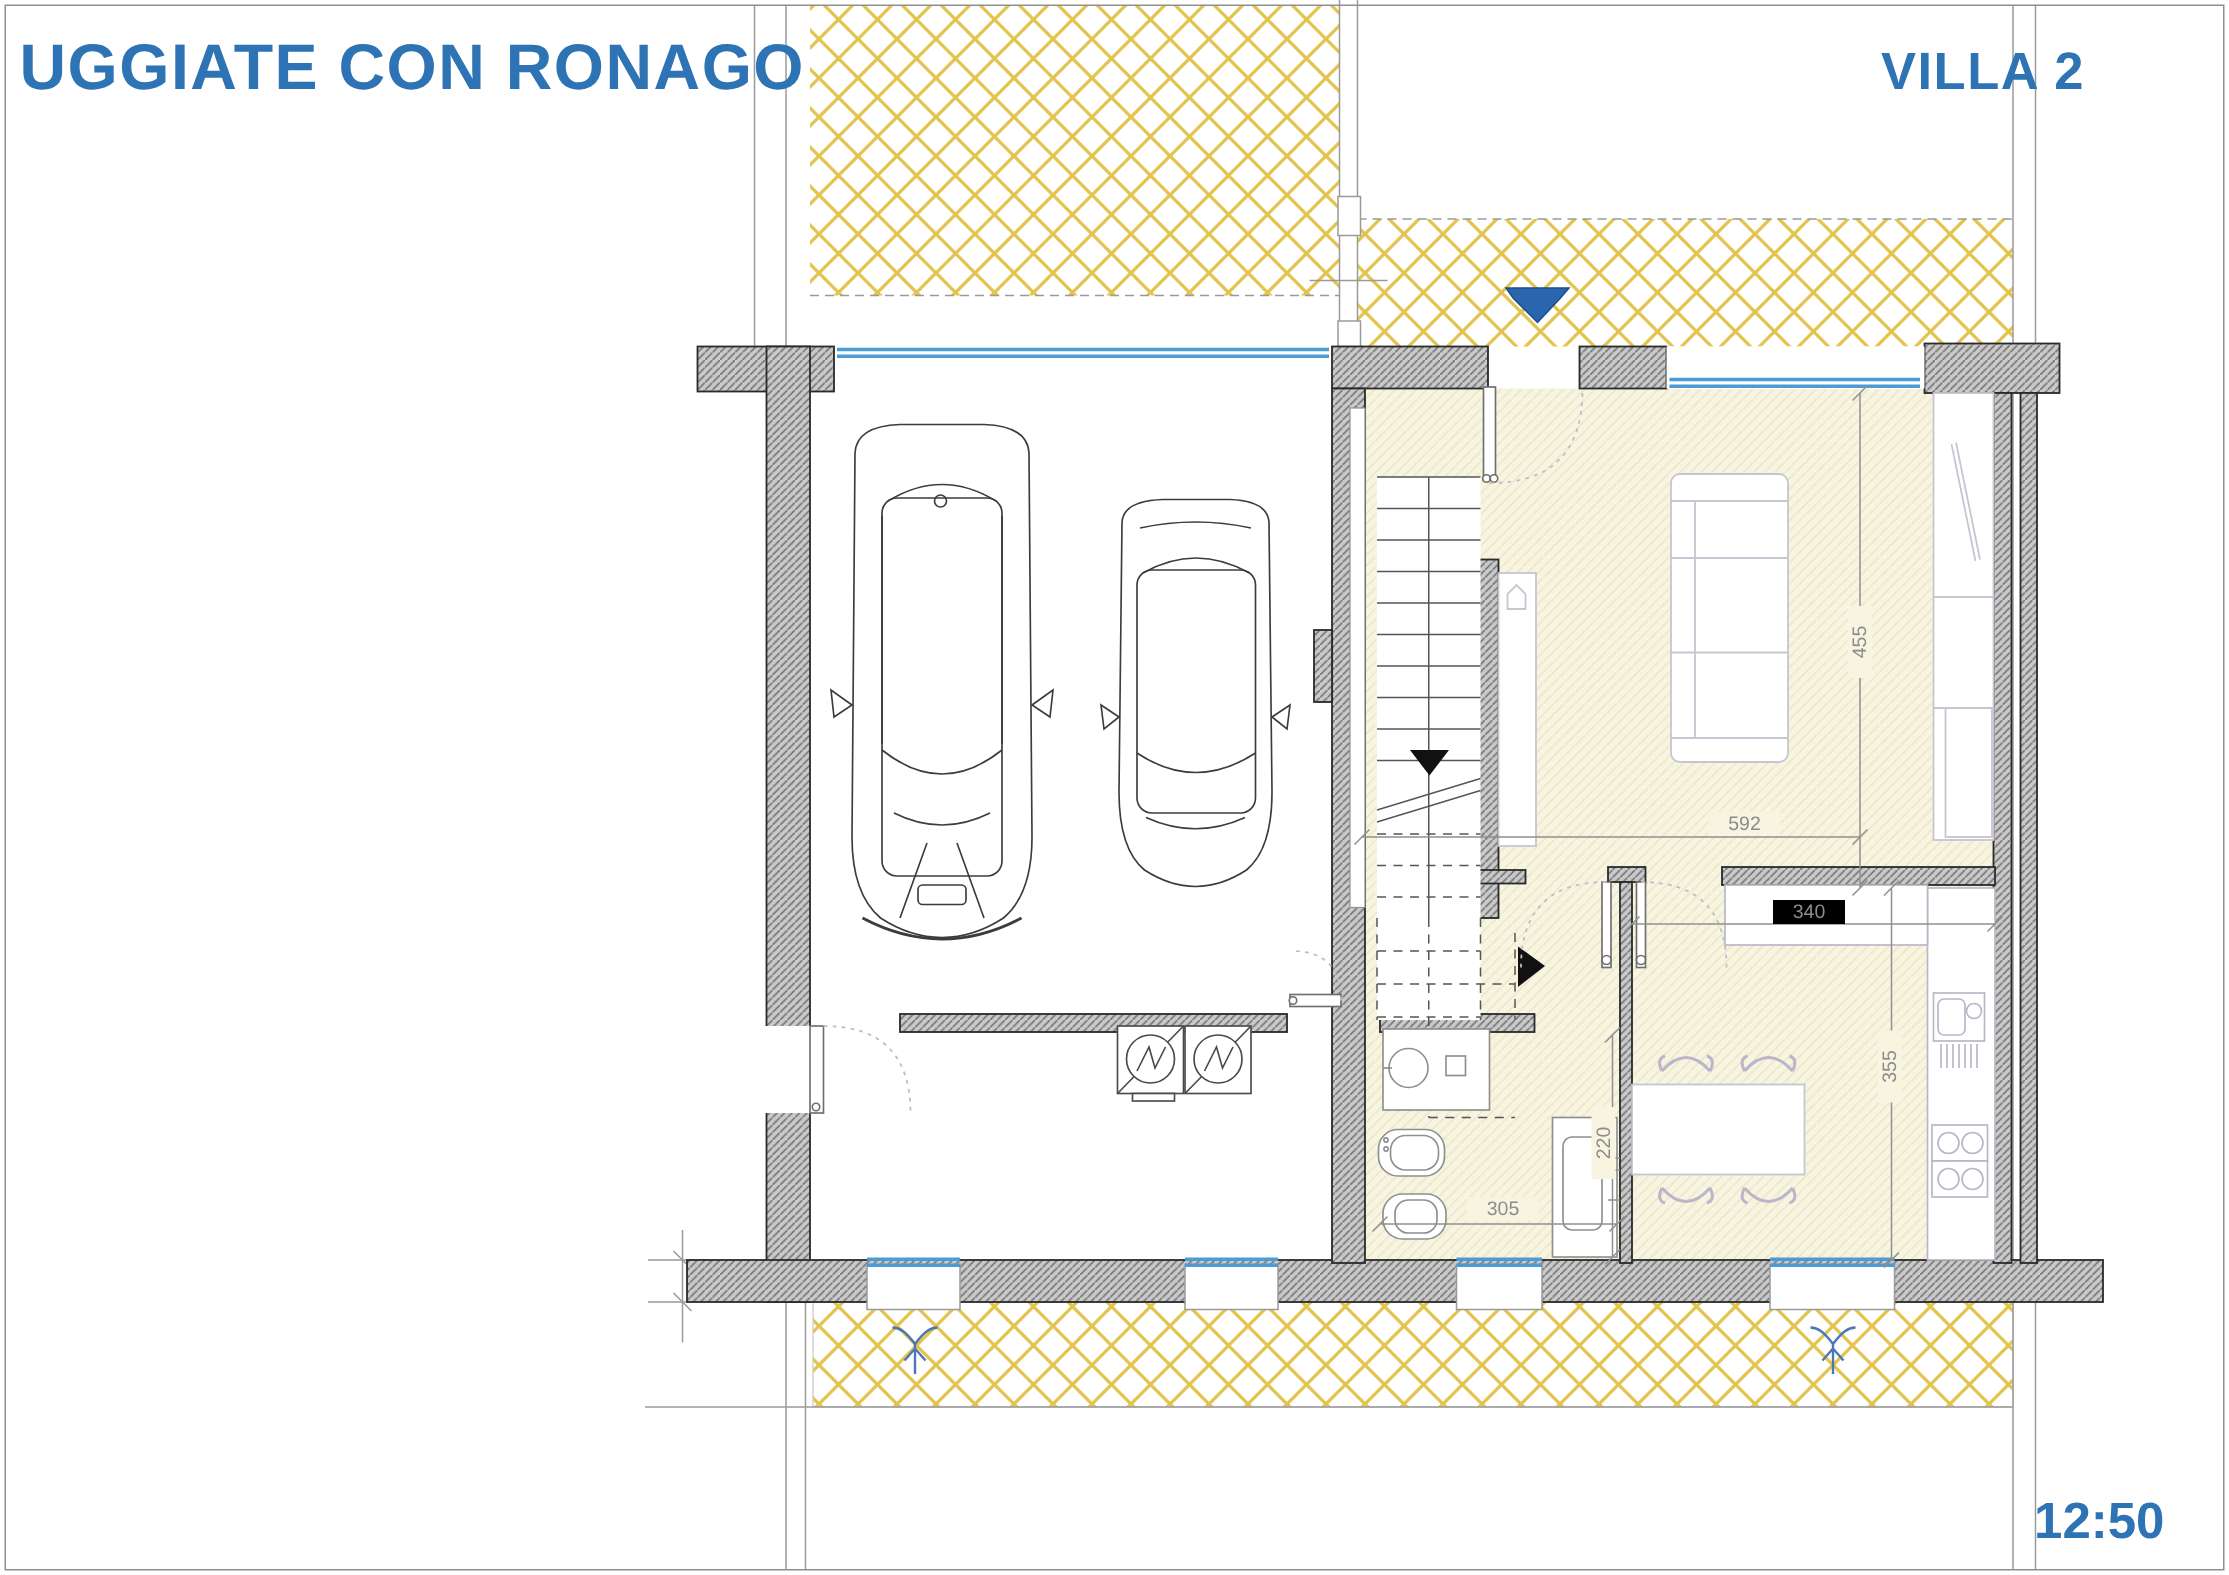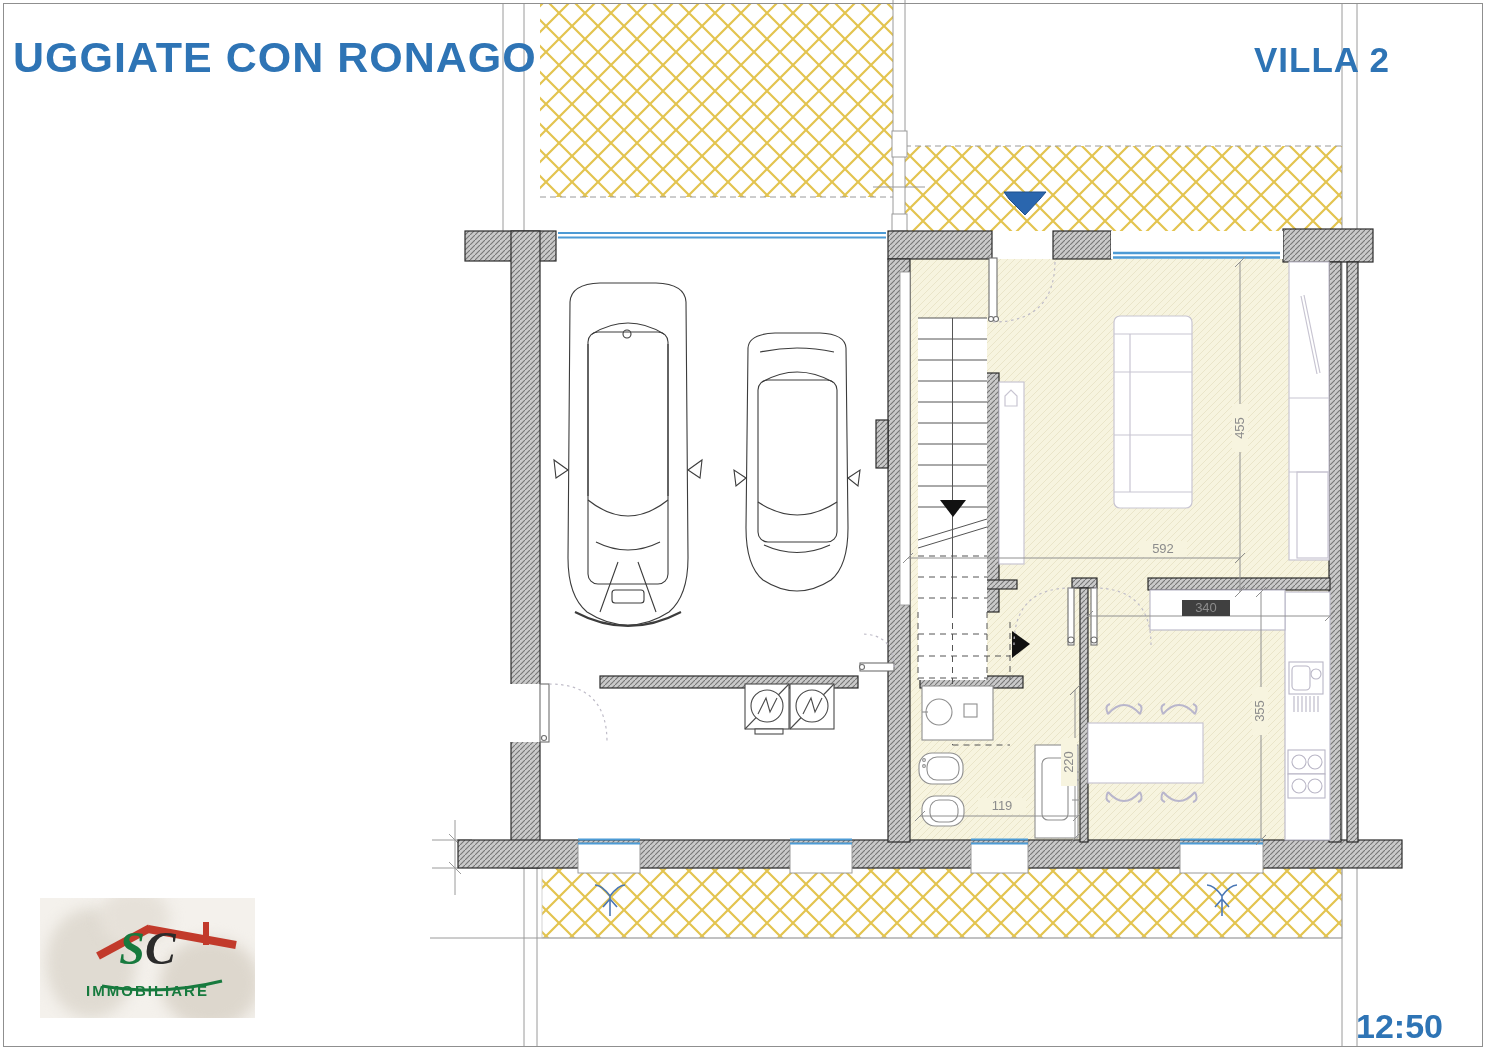--- a/index.html
+++ b/index.html
@@ -1,28 +1,28 @@
 <!DOCTYPE html>
 <html><head>
 <meta charset="utf-8">
 <style>
   html,body{margin:0;padding:0;background:#ffffff;}
   .sheet{position:relative;width:1486px;height:1050px;background:#ffffff;overflow:hidden;
          font-family:"Liberation Sans",sans-serif;}
   .frame{position:absolute;left:3px;top:3px;width:1478px;height:1042px;border:1px solid #8f8f8f;pointer-events:none;}
   svg.plan{position:absolute;left:0;top:0;}
-  .blue-title{position:absolute;color:#2e74b5;font-weight:bold;line-height:1;white-space:nowrap;margin-top:12px;}
+  .blue-title{position:absolute;color:#2e74b5;font-weight:bold;line-height:1;white-space:nowrap;}
   #loc-title{left:13px;top:24px;font-size:43px;letter-spacing:1px;}
   #villa-title{top:30px;right:96px;font-size:35px;letter-spacing:1px;text-align:right;}
   #floor-title{top:86px;right:24px;font-size:31px;letter-spacing:1px;word-spacing:14px;}
   #scale-label{top:997px;right:43px;font-size:34px;}
   .dim{position:absolute;width:48px;height:16px;line-height:16px;text-align:center;
        font-size:13px;color:#8c8c8c;background:#f7f4df;}
   .dim.v{transform:rotate(-90deg);}
-  .dim.bg-white{background:#404040;}
+  .dim.bg-white{background:#000000;}
   
   .logo{position:absolute;left:40px;top:898px;width:215px;height:120px;background:#f4f1ec;overflow:hidden;}
   .logo .blob{position:absolute;border-radius:50%;filter:blur(7px);}
   .logo .b1{left:6px;top:10px;width:90px;height:110px;background:#e0dbd2;}
   .logo .b2{left:120px;top:40px;width:100px;height:90px;background:#ddd7cd;}
   .logo .b3{left:60px;top:-10px;width:70px;height:60px;background:#e6e1d9;}
   .logo-sc{position:absolute;left:0;top:28px;width:215px;text-align:center;
            font-family:"Liberation Serif",serif;font-style:italic;font-weight:bold;font-size:46px;line-height:1;}
   .logo-sc .s{color:#177a3e;}
   .logo-sc .c{color:#2b2b2b;}
@@ -269,29 +269,16 @@
 
   <div id="loc-title" class="blue-title">UGGIATE CON RONAGO</div>
   <div id="villa-title" class="blue-title">VILLA 2</div>
   <div id="scale-label" class="blue-title">12:50</div>
 
   <div class="dim v" style="left:1216px;top:420px;">455</div>
   <div class="dim" style="left:1139px;top:541px;">592</div>
   <div class="dim bg-white" style="left:1182px;top:600px;">340</div>
   <div class="dim v" style="left:1236px;top:703px;">355</div>
   <div class="dim v" style="left:1045px;top:754px;">220</div>
-  <div class="dim" style="left:978px;top:798px;">119</div>
-
-  <div class="logo">
-    <div class="blob b1"></div>
-    <div class="blob b2"></div>
-    <div class="blob b3"></div>
-    <svg width="215" height="120" style="position:absolute;left:0;top:0;">
-      <path d="M58,58 L110,30" stroke="#c23a2b" stroke-width="8" fill="none"></path>
-      <path d="M108,31 L196,47" stroke="#c23a2b" stroke-width="8" fill="none"></path>
-      <path d="M166,24 L166,47" stroke="#c23a2b" stroke-width="6" fill="none"></path>
-      <path d="M62,88 Q122,98 182,83" stroke="#177a3e" stroke-width="3" fill="none"></path>
-    </svg>
-    <div class="logo-sc"><span class="s">S</span><span class="c">C</span></div>
-    <div class="logo-company">IMMOBILIARE</div>
-  </div>
+  <div class="dim" style="left:978px;top:798px;">305</div>
+
 
 </div>
 
 </body></html>

